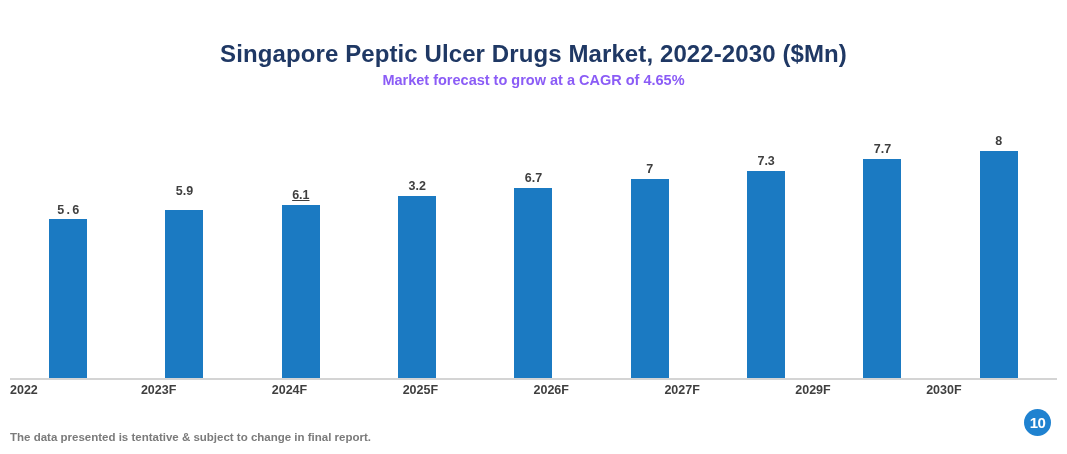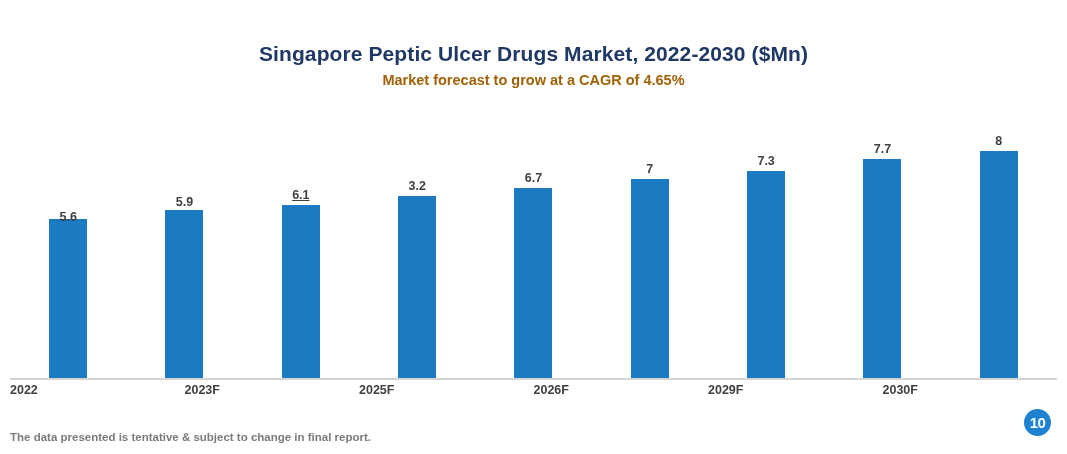--- a/index.html
+++ b/index.html
@@ -24,32 +24,32 @@
 
   
   .title-block {
     position: absolute;
     top: 42px;
     left: 0;
     width: 1067px;
     text-align: center;
   }
   .chart-title {
-    font-size: 21px;
+    font-size: 24px;
     font-weight: bold;
     color: #1f3864;
     letter-spacing: 0.1px;
     line-height: 24px;
     white-space: nowrap;
   }
   .chart-subtitle {
     margin-top: 5px;
     font-size: 14.5px;
     font-weight: bold;
-    color: #a16207;
+    color: #8b5cf6;
     line-height: 18px;
     white-space: nowrap;
   }
 
   
   .plot {
     position: absolute;
     left: 10px;
     top: 108px;
     width: 1047px;
@@ -162,25 +162,25 @@
 <div class="canvas">
 
   <div class="title-block">
     <div class="chart-title">Singapore Peptic Ulcer Drugs Market, 2022-2030 ($Mn)</div>
     <div class="chart-subtitle">Market forecast to grow at a CAGR of 4.65%</div>
   </div>
 
   <div class="plot">
     <div class="bars" id="bars">
         <div class="bar-slot">
-          <div class="bar-value" style="bottom: 154px;">5.6</div>
+          <div class="bar-value" style="bottom: 160px; font-family: Liberation Mono, monospace;">5.6</div>
           <div class="bar" style="height: 159px; background: rgb(27, 122, 194);"></div>
         </div>
         <div class="bar-slot">
-          <div class="bar-value" style="bottom: 169px;">5.9</div>
+          <div class="bar-value" style="bottom: 180px;">5.9</div>
           <div class="bar" style="height: 168px; background: rgb(27, 122, 194);"></div>
         </div>
         <div class="bar-slot">
           <div class="bar-value" style="bottom: 176px; text-decoration: underline;">6.1</div>
           <div class="bar" style="height: 173px; background: rgb(27, 122, 194);"></div>
         </div>
         <div class="bar-slot">
           <div class="bar-value" style="bottom: 185px;">3.2</div>
           <div class="bar" style="height: 182px; background: rgb(27, 122, 194);"></div>
         </div>
@@ -204,22 +204,24 @@
           <div class="bar-value" style="bottom: 230px;">8</div>
           <div class="bar" style="height: 227px; background: rgb(27, 122, 194);"></div>
         </div>
       </div>
   </div>
 
   <div class="axis-line"></div>
   <div class="axis-labels" id="axis-labels">
       <div class="axis-label">2022</div>
       <div class="axis-label">2023F</div>
+      <div class="axis-label">2024F</div>
       <div class="axis-label">2025F</div>
       <div class="axis-label">2026F</div>
+      <div class="axis-label">2027F</div>
       <div class="axis-label">2029F</div>
       <div class="axis-label">2030F</div>
     </div>
 
   <div class="footnote">The data presented is tentative &amp; subject to change in final report.</div>
 
   <div class="logo">
     <span class="logo-badge">10</span>
   </div>
 

